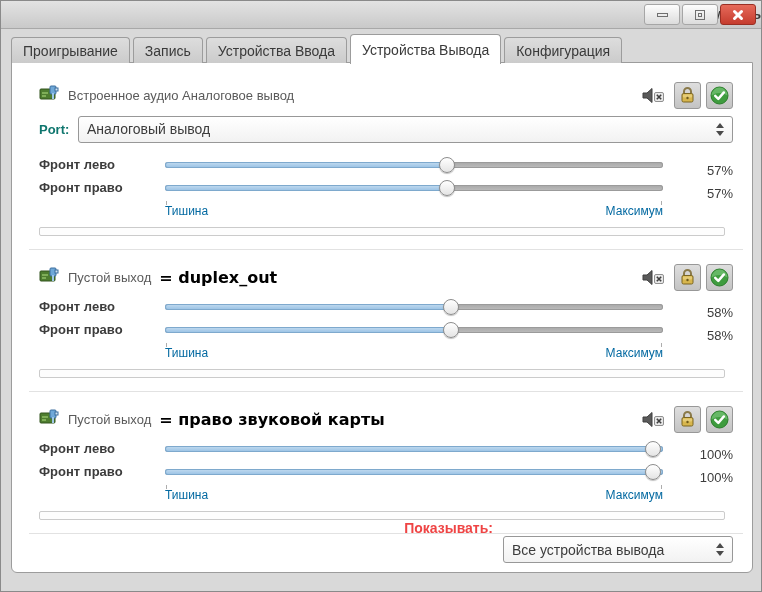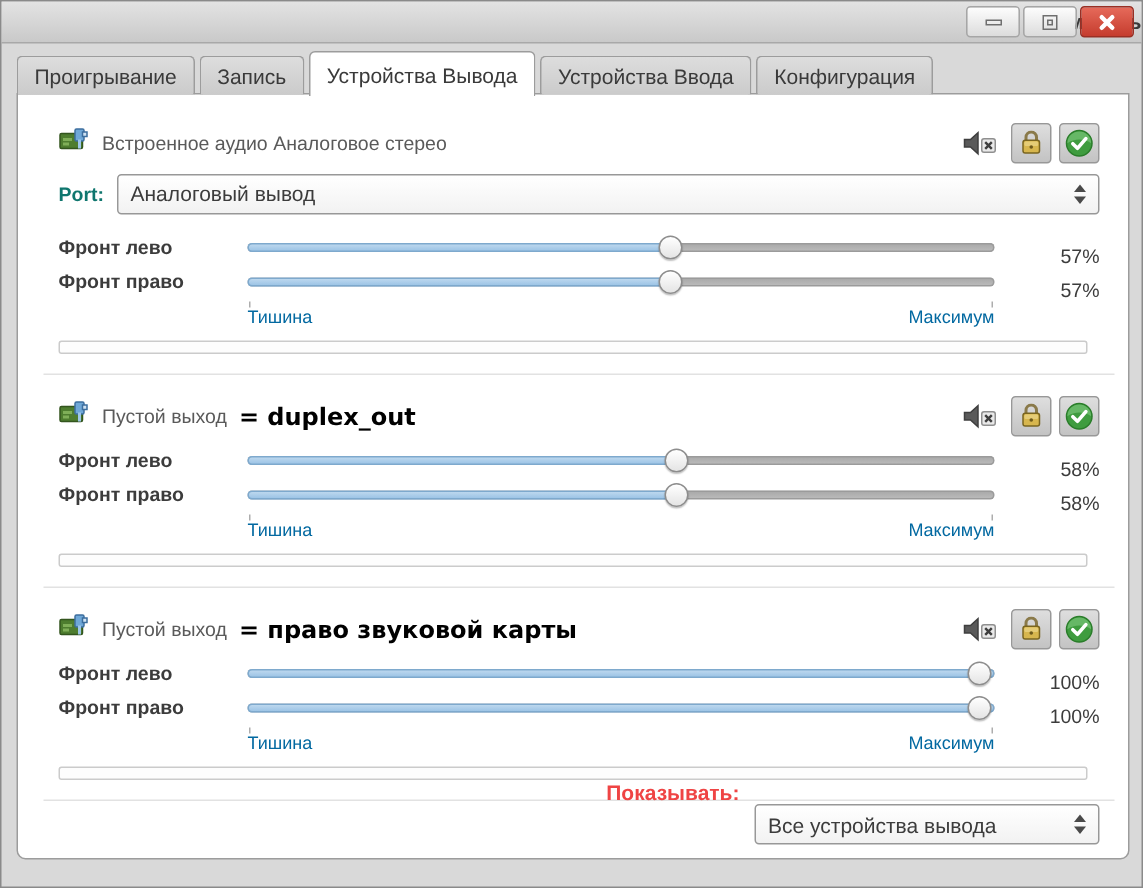--- a/index.html
+++ b/index.html
@@ -134,40 +134,40 @@
         <svg width="12" height="12" viewBox="0 0 12 12">
           <path class="glyph-x" d="M2.5 2.5 L9.5 9.5 M9.5 2.5 L2.5 9.5"></path>
         </svg>
       </div>
     </div>
   </div>
 
   <div class="tabbar">
     <div class="tab">Проигрывание</div>
     <div class="tab">Запись</div>
+    <div class="tab">Устройства Ввода</div>
     <div class="tab active">Устройства Вывода</div>
-    <div class="tab">Устройства Ввода</div>
     <div class="tab">Конфигурация</div>
   </div>
 
   <div class="panel">
 
     <div>
       <div class="dev-header">
         <span>
   <svg class="dev-icon" width="22" height="18" viewBox="0 0 22 18">
     <rect x="1" y="5" width="15" height="10" rx="1" fill="#4e7d2f" stroke="#33551e"></rect>
     <rect x="3" y="8" width="6" height="2" fill="#7fae58"></rect>
     <rect x="3" y="11" width="4" height="2" fill="#7fae58"></rect>
     <rect x="11" y="2" width="6" height="8" rx="1" fill="#6fa8d8" stroke="#3c6e9e"></rect>
     <rect x="13" y="9" width="2" height="6" fill="#9ec7e8"></rect>
     <rect x="16" y="4" width="3" height="3" fill="#cfe3f4" stroke="#3c6e9e"></rect>
   </svg>
 </span>
-        <span class="dev-name">Встроенное аудио Аналоговое стерео</span>
+        <span class="dev-name">Встроенное аудио Аналоговое вывод</span>
         <span class="dev-annot"></span>
         <span class="dev-actions">
           <span class="mute-wrap">
   <svg width="24" height="17" viewBox="0 0 24 17">
     <polygon points="1,6 5,6 10,1.5 10,15.5 5,11 1,11" fill="#5a5a5a" stroke="#3f3f3f"></polygon>
     <rect x="12.5" y="5.5" width="9" height="9" rx="1.5" fill="#e9e9e9" stroke="#8f8f8f"></rect>
     <path d="M14.8 7.8 L19.2 12.2 M19.2 7.8 L14.8 12.2" stroke="#3f3f3f" stroke-width="1.6"></path>
   </svg>
 </span>
           <span class="sqbtn">

